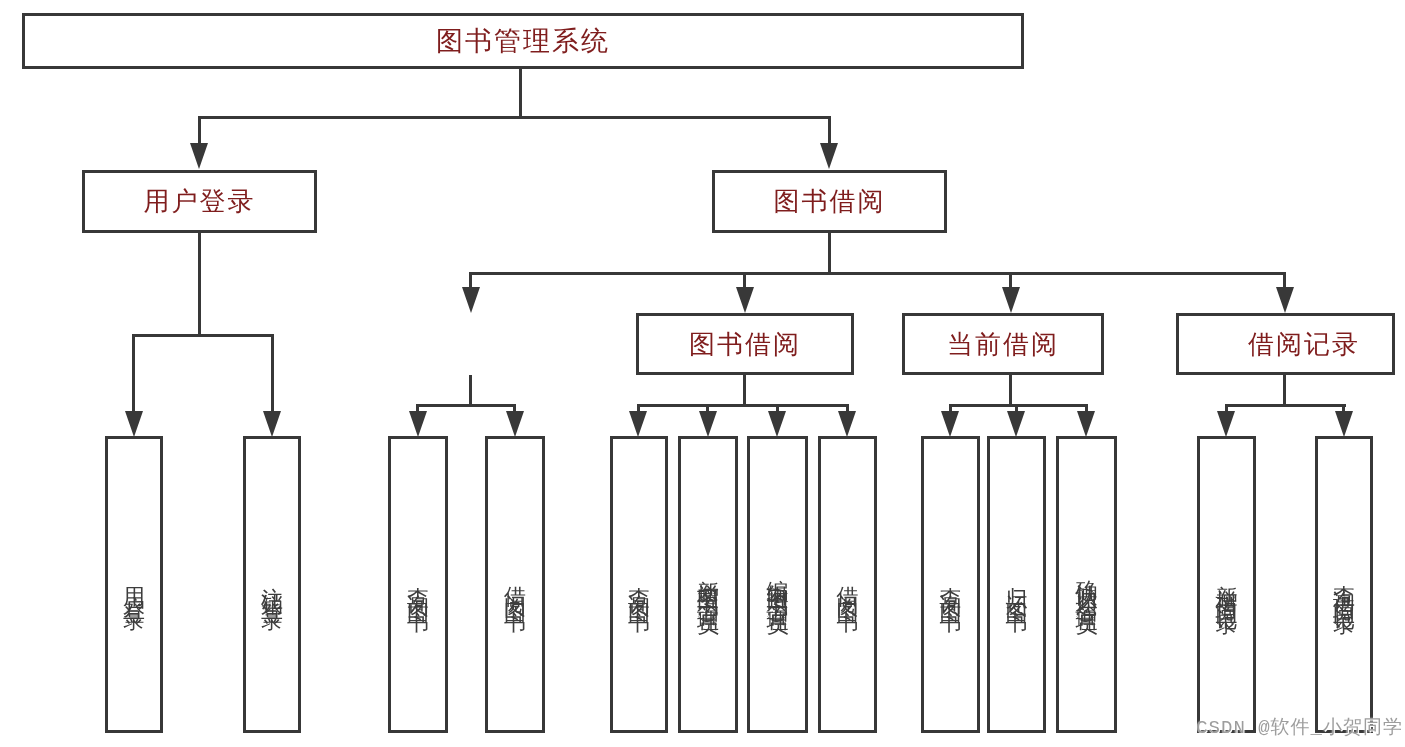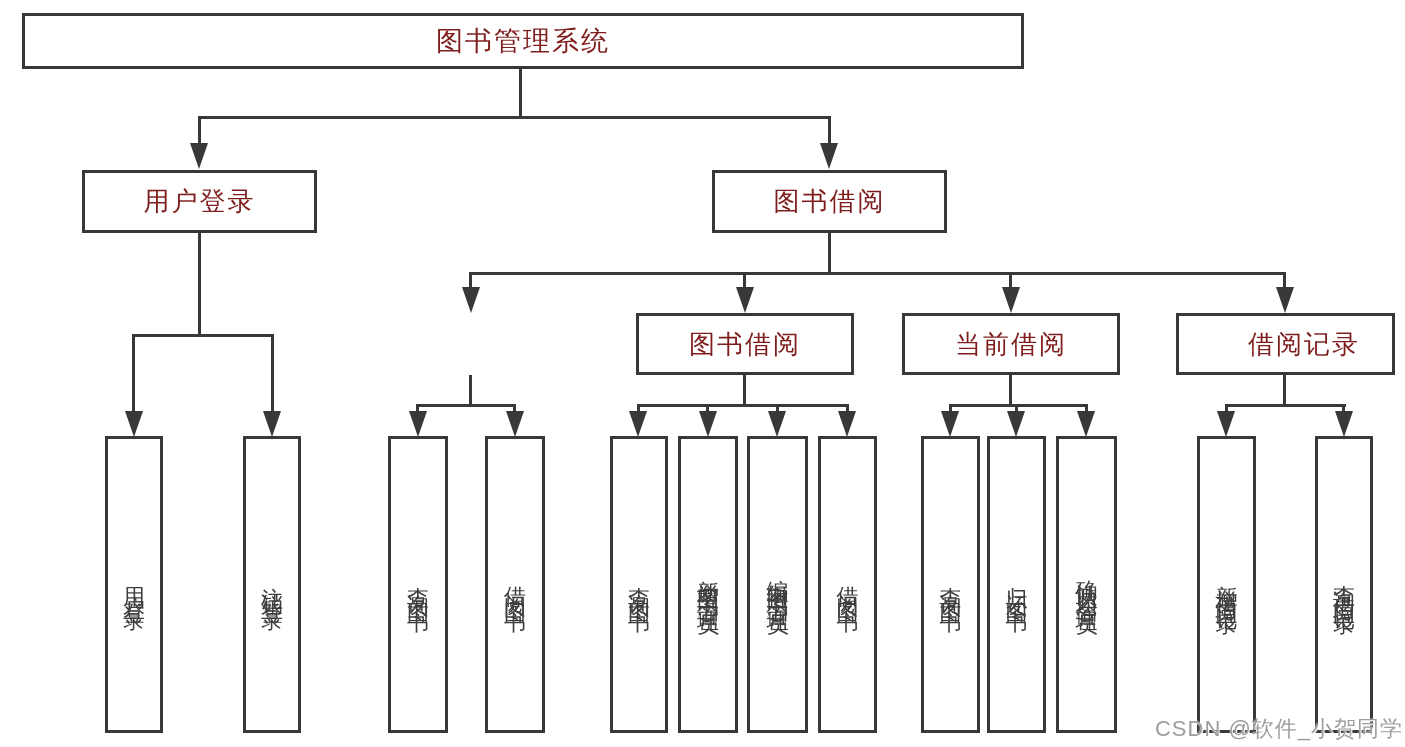--- a/index.html
+++ b/index.html
@@ -21,23 +21,24 @@
   }
   .vline { position:absolute; width:3px; background:#383838; }
   .hline { position:absolute; height:3px; background:#383838; }
   .ah {
     position:absolute; width:0; height:0;
     border-left:9px solid transparent; border-right:9px solid transparent;
     border-top:26px solid #383838;
   }
   .watermark {
     position:absolute; top:714px; right:2px;
-    font-size:22px; color:#9d9d9d; letter-spacing:1px;
+    font-size:19px; color:#9d9d9d; letter-spacing:1px;
     text-shadow:0 0 2px #ffffff, 1px 1px 0 #ffffff; white-space:nowrap;
     z-index:5;
+    font-family:Liberation Mono, monospace;
   }
 </style>
 </head>
 <body>
 
 <div class="stage">
 
   <div class="box root" style="left:22px; top:13px; width:1002px; height:56px;">
     <span class="hlabel">图书管理系统</span>
   </div>
@@ -70,21 +71,21 @@
   <div class="vline" style="left:743px; top:272px; height:17px;"></div>
   <div class="ah" style="left:736px; top:287px;"></div>
   <div class="vline" style="left:1009px; top:272px; height:17px;"></div>
   <div class="ah" style="left:1002px; top:287px;"></div>
   <div class="vline" style="left:1283px; top:272px; height:17px;"></div>
   <div class="ah" style="left:1276px; top:287px;"></div>
 
   <div class="box" style="left:636px; top:313px; width:218px; height:62px;">
     <span class="hlabel">图书借阅</span>
   </div>
-  <div class="box" style="left:902px; top:313px; width:218px; height:62px;">
+  <div class="box" style="left:902px; top:313px; width:202px; height:62px;">
     <span class="hlabel">当前借阅</span>
   </div>
   <div class="box" style="left:1176px; top:313px; width:219px; height:62px;padding-left:37px;">
     <span class="hlabel">借阅记录</span>
   </div>
 
   <div class="vline" style="left:469px; top:375px; height:31px;"></div>
   <div class="hline" style="left:416px; top:404px; width:100px;"></div>
   <div class="vline" style="left:416px; top:404px; height:10px;"></div>
   <div class="ah" style="left:409px; top:411px;"></div>

